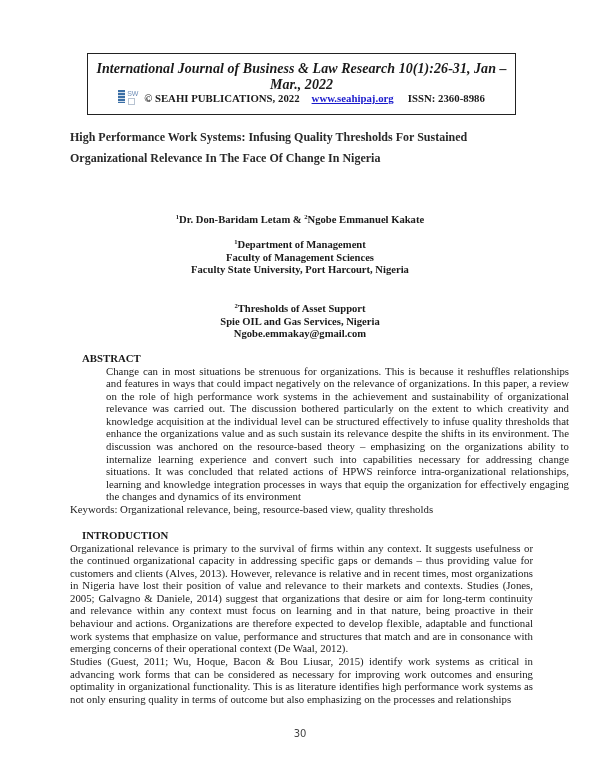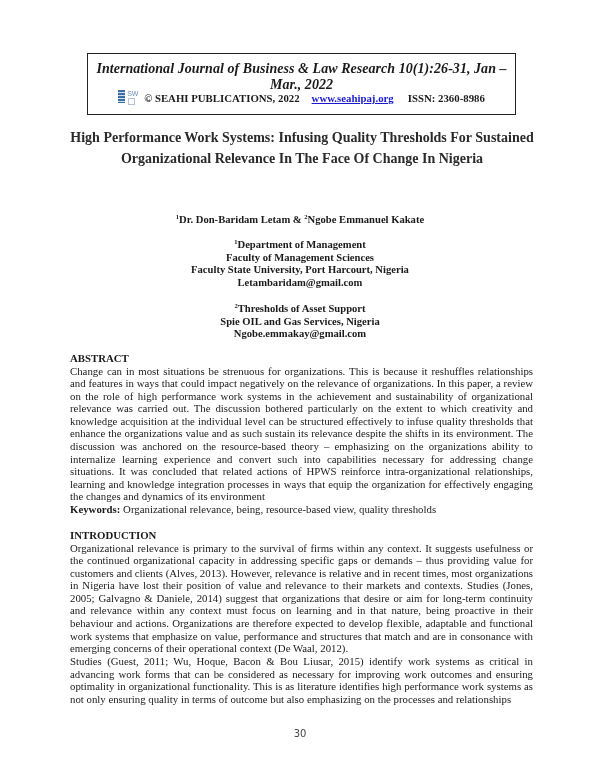--- a/index.html
+++ b/index.html
@@ -25,46 +25,46 @@
   .pub-logo {
     display: inline-block; position: relative; width: 20px; height: 14px; vertical-align: -2px; margin-right: 6px;
   }
   .pub-logo .stack { position: absolute; left: 0; top: 0; width: 7px; height: 13px;
     background: repeating-linear-gradient(#3a6ea5 0 2px, #cfdbe8 2px 3px); }
   .pub-logo .mark { position: absolute; left: 9px; top: 0; font-size: 7px; color: #6f8fb8; font-family: "Liberation Sans", sans-serif; font-weight: normal; line-height: 7px; }
   .pub-logo .box { position: absolute; left: 10px; top: 8px; width: 5px; height: 5px; border: 1px solid #b7c3d2; }
   .pub-link { color: #1a1acc; text-decoration: underline; margin: 0 14px 0 12px; text-align: center; }
 
   .title {
-    position: absolute; left: 70px; width: 464px; top: 127px; text-align: center;
-    font-weight: bold; font-size: 14px; line-height: 21px; color: #2a2a2a;
+    position: absolute; left: 70px; width: 464px; top: 127px; text-align: left;
+    font-weight: bold; font-size: 12px; line-height: 21px; color: #2a2a2a;
   }
   .authors {
     position: absolute; left: 60px; width: 480px; top: 214px; text-align: center;
     font-weight: bold; font-size: 10.6px; line-height: 12.5px;
   }
   .affil {
     position: absolute; left: 60px; width: 480px; text-align: center;
     font-weight: bold; font-size: 10.6px; line-height: 12.6px;
   }
   .affil1 { top: 239px; }
   .affil2 { top: 303px; }
   sup.s { font-size: 6.5px; vertical-align: 4px; line-height: 0; }
 
   .section-head {
-    position: absolute; left: 70px; font-weight: bold; font-size: 10.8px; line-height: 12.6px;
+    position: absolute; left: 82px; font-weight: bold; font-size: 10.8px; line-height: 12.6px;
   }
   .body-text {
     position: absolute; left: 70px; width: 463px; font-size: 10.8px; line-height: 12.6px;
     text-align: justify; text-align-last: left;
   }
   .abstract-head { top: 352px; }
-  .abstract-body { top: 364.5px; }
+  .abstract-body { top: 364.5px; margin-left: 36px; }
   .keywords { position: absolute; left: 70px; top: 503px; font-size: 10.8px; line-height: 12.6px; width: 470px; }
-  .keywords b { font-weight: bold; }
+  .keywords b { font-weight: normal; }
   .intro-head { top: 529px; }
   .intro-p1 { top: 541.5px; }
   .intro-p2 { top: 655px; }
 
   .page-number {
     position: absolute; left: 0; right: 0; top: 728px; text-align: center;
     font-family: "DejaVu Sans", sans-serif; font-size: 10px; color: #444;
   }
 </style>
 </head>
@@ -84,21 +84,20 @@
   <div class="title">High Performance Work Systems: Infusing Quality Thresholds For Sustained Organizational Relevance In The Face Of Change In Nigeria</div>
 
   <div class="authors">
     <sup class="s">1</sup><span>Dr. Don-Baridam Letam &amp; </span><sup class="s">2</sup><span>Ngobe Emmanuel Kakate</span>
   </div>
 
   <div class="affil affil1">
     <div><sup class="s">1</sup><span>Department of Management</span></div>
     <div>Faculty of Management Sciences</div>
     <div>Faculty State University, Port Harcourt, Nigeria</div>
-    <div>Letambaridam@gmail.com</div>
   </div>
 
   <div class="affil affil2">
     <div><sup class="s">2</sup><span>Thresholds of Asset Support</span></div>
     <div>Spie OIL and Gas Services, Nigeria</div>
     <div>Ngobe.emmakay@gmail.com</div>
   </div>
 
   <div class="section-head abstract-head">ABSTRACT</div>
   <div class="body-text abstract-body">Change can in most situations be strenuous for organizations. This is because it reshuffles relationships and features in ways that could impact negatively on the relevance of organizations. In this paper, a review on the role of high performance work systems in the achievement and sustainability of organizational relevance was carried out. The discussion bothered particularly on the extent to which creativity and knowledge acquisition at the individual level can be structured effectively to infuse quality thresholds that enhance the organizations value and as such sustain its relevance despite the shifts in its environment. The discussion was anchored on the resource-based theory – emphasizing on the organizations ability to internalize learning experience and convert such into capabilities necessary for addressing change situations. It was concluded that related actions of HPWS reinforce intra-organizational relationships, learning and knowledge integration processes in ways that equip the organization for effectively engaging the changes and dynamics of its environment</div>

